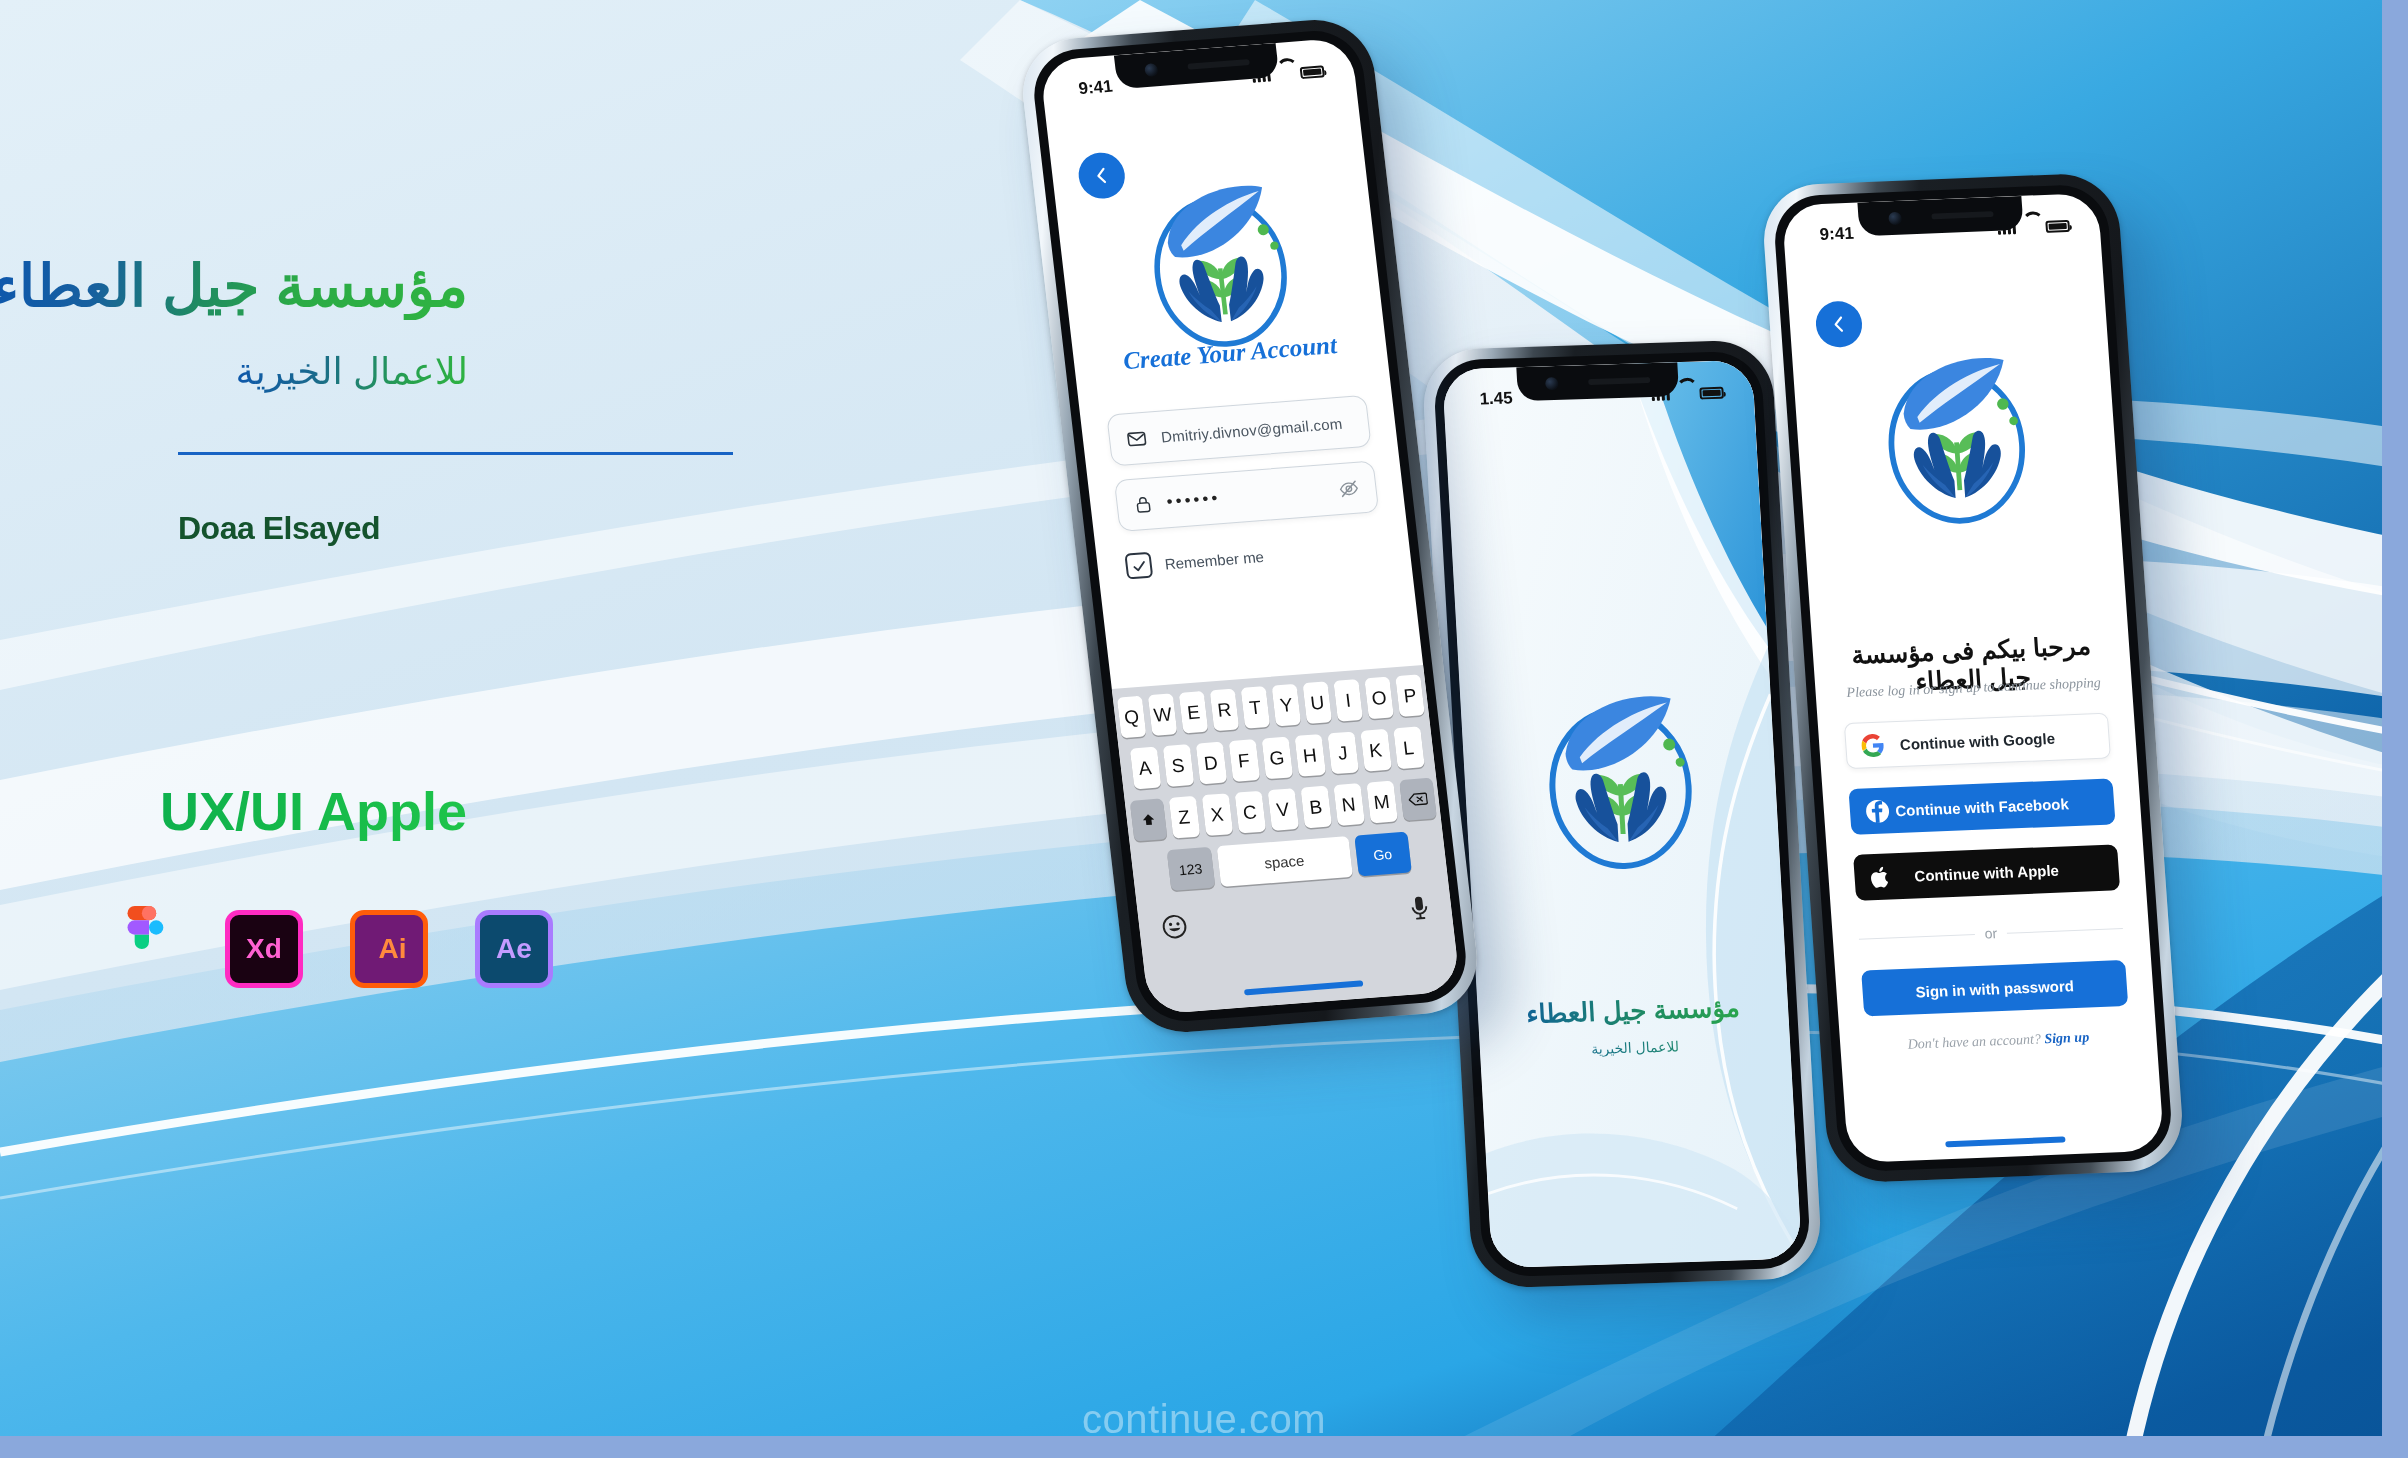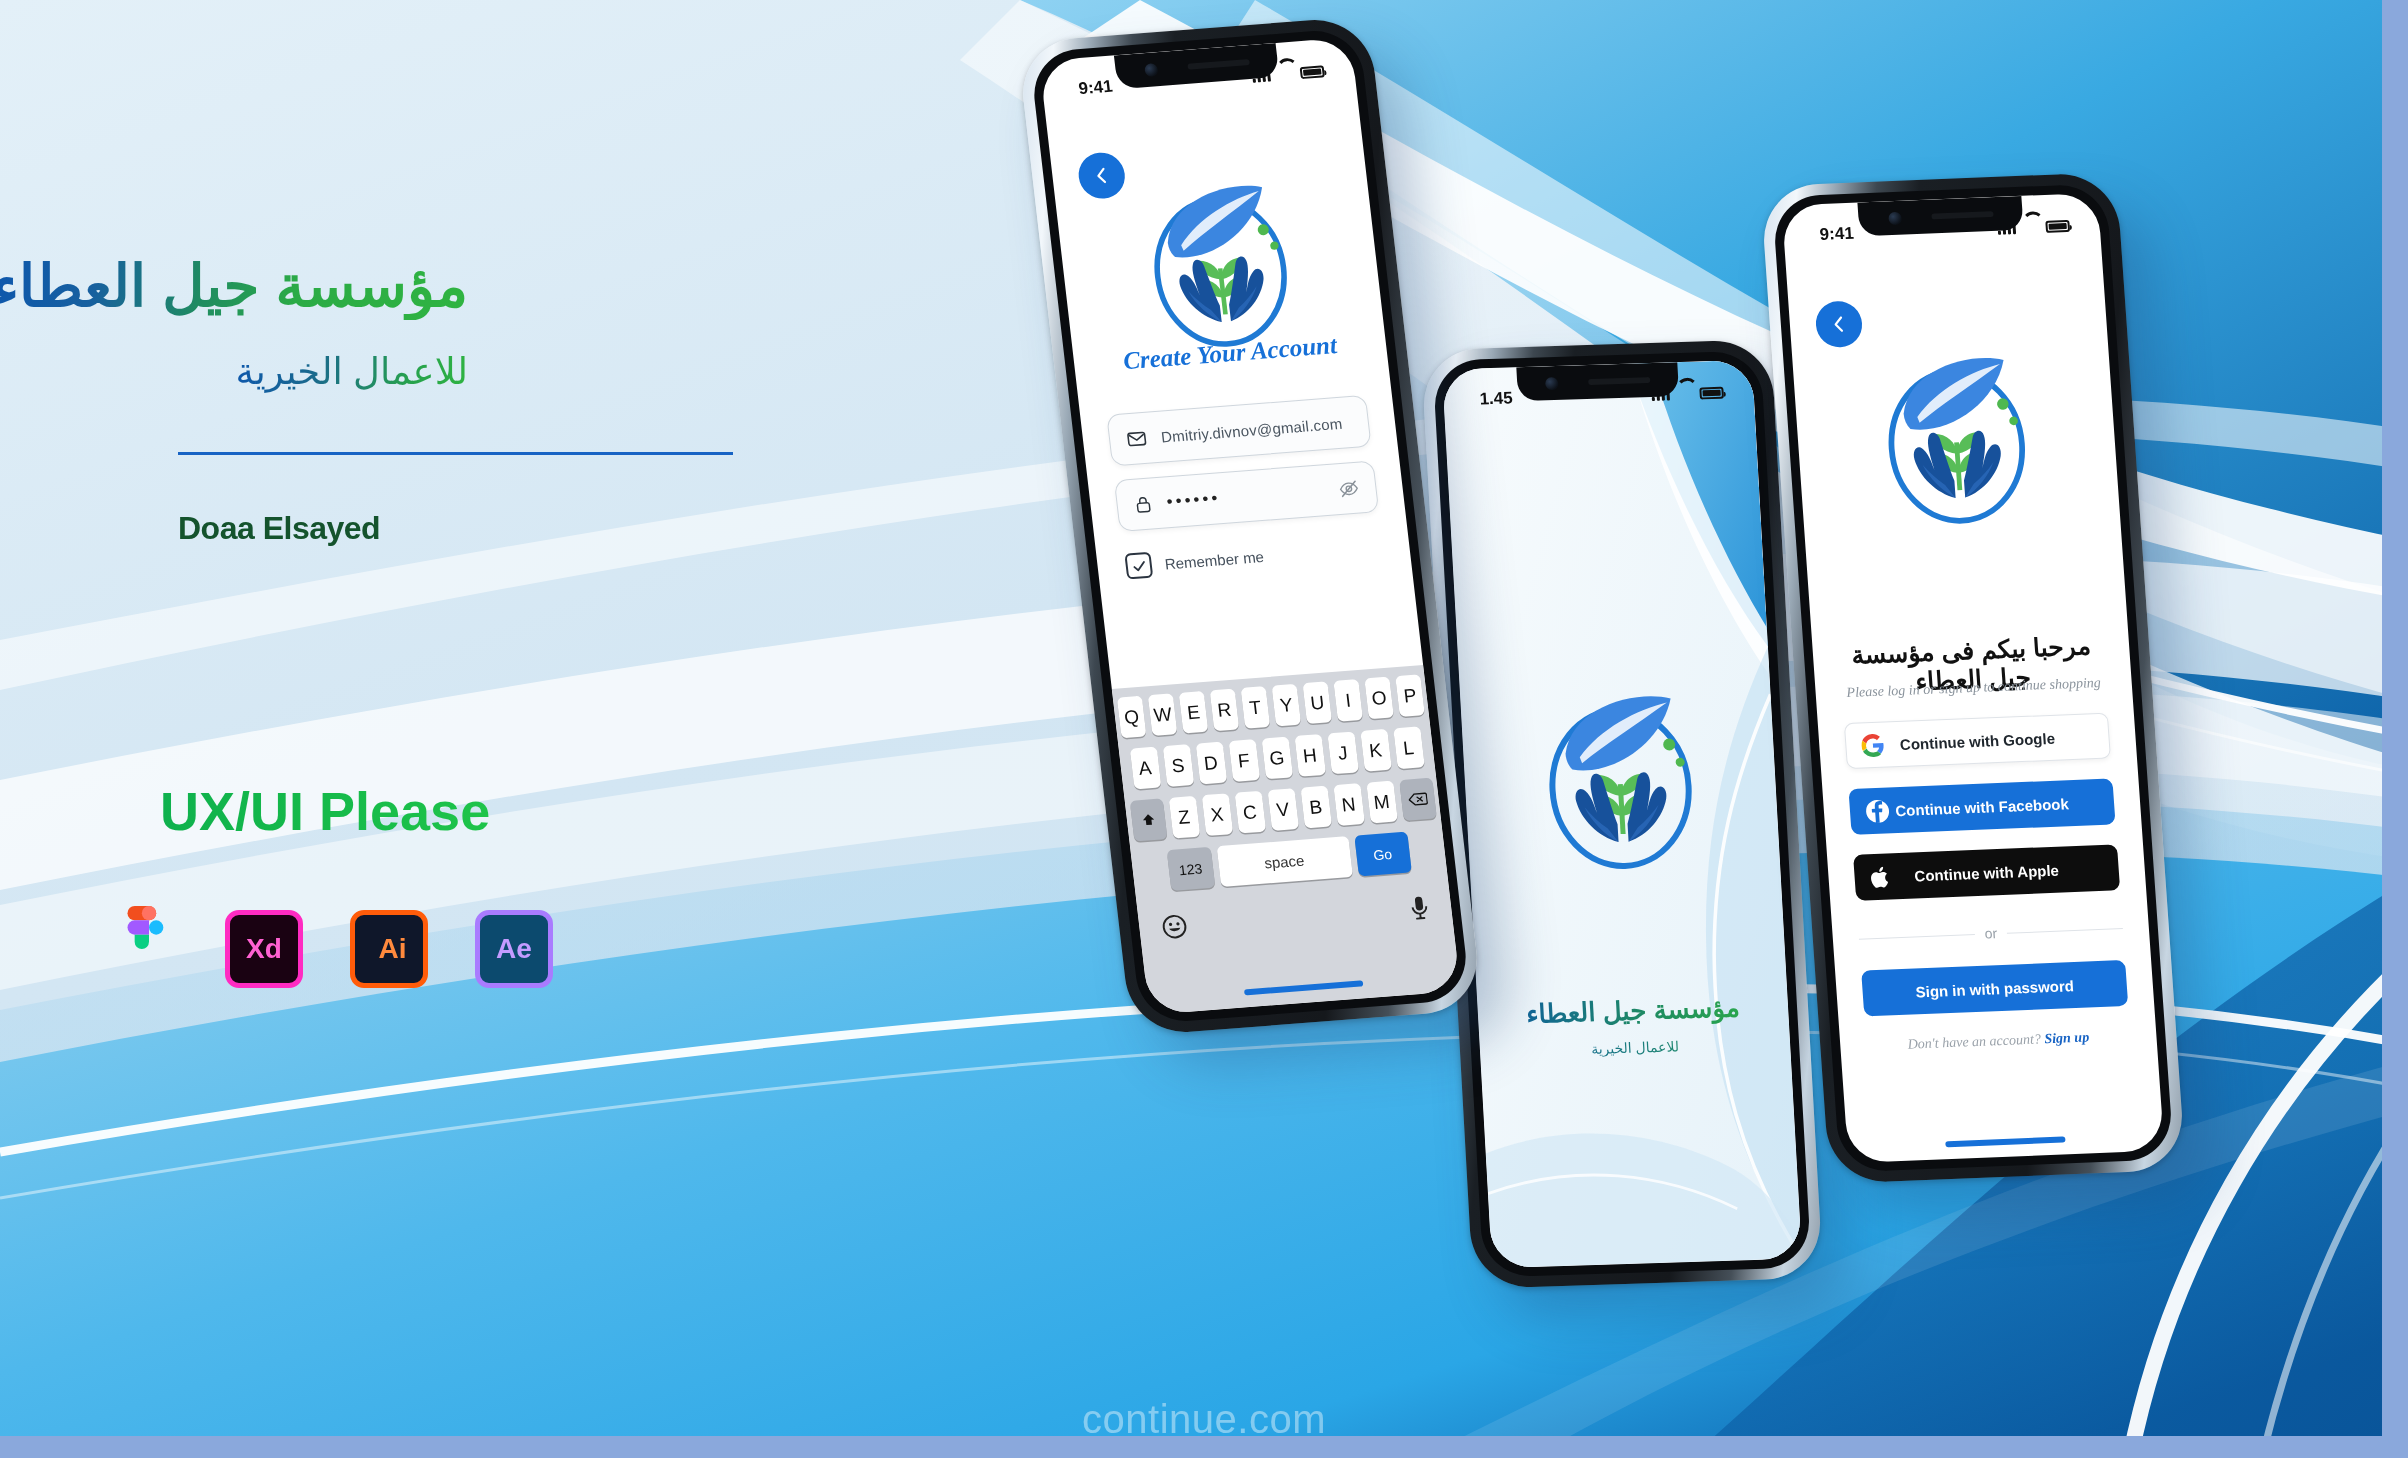--- a/index.html
+++ b/index.html
@@ -56,21 +56,21 @@
   .tools { position:absolute; left:120px; top:910px; display:flex; align-items:center; gap:47px; }
   .tool { width:78px; height:78px; display:flex; align-items:center; justify-content:center; }
   .tool.figma { width:58px; }
   .tool-box {
     width:78px; height:78px; border-radius:14px;
     display:flex; align-items:center; justify-content:center;
     font-size:28px; font-weight:bold;
     border:5px solid;
   }
   .tool-xd { background:#1a0212; border-color:#ff2bc2; color:#ff61d2; }
-  .tool-ai { background:#0f172a; border-color:#ff5c0a; color:#ff8a3d;padding-left:7px; }
+  .tool-ai { background:#701a75; border-color:#ff5c0a; color:#ff8a3d;padding-left:7px; }
   .tool-ae { background:#0c4a6e; border-color:#a97bff; color:#c49bff; }
 
   
   .phone {
     position:absolute; z-index:30;
     border-radius:58px;
     background:linear-gradient(100deg,#d5e2ee 0%,#f2f7fb 7%,#9aa9b6 14%,#3d4750 22%,#1a1f24 30%,#15181c 70%,#454f58 82%,#c8d6e2 92%,#8d9aa6 100%);
     padding:11px;
     box-shadow: 26px 34px 54px rgba(30,70,120,0.30), 0 2px 6px rgba(0,0,0,0.25);
   }
@@ -298,21 +298,21 @@
     <path d="M2262,1458 C2300,1300 2356,1190 2408,1112" stroke="#ffffff" stroke-width="7" fill="none" opacity="0.55"></path>
 
     <path d="M1420,1458 C1700,1320 2000,1170 2408,1060 V1110 C2020,1215 1740,1340 1530,1458 Z" fill="#ffffff" opacity="0.1"></path>
   </svg>
 
   <div class="left-panel">
     <div class="org-title">مؤسسة جيل العطاء</div>
     <div class="org-sub">للاعمال الخيرية</div>
     <div class="divider"></div>
     <div class="designer-name">Doaa Elsayed</div>
-    <div class="role-title">UX/UI Please</div>
+    <div class="role-title">UX/UI Apple</div>
 
     <div class="tools">
 
       <div class="tool figma">
         <svg width="58" height="86" viewBox="0 0 40 60">
           <path d="M10 0h10v10H10a5 5 0 010-10z" fill="#f24e1e"></path>
           <path d="M20 0h0a5 5 0 010 10h0z" fill="#f24e1e"></path>
           <circle cx="20" cy="5" r="5" fill="#ff7262"></circle>
           <path d="M10 10h10v10H10a5 5 0 010-10z" fill="#a259ff"></path>
           <circle cx="25" cy="15" r="5" fill="#1abcfe"></circle>

